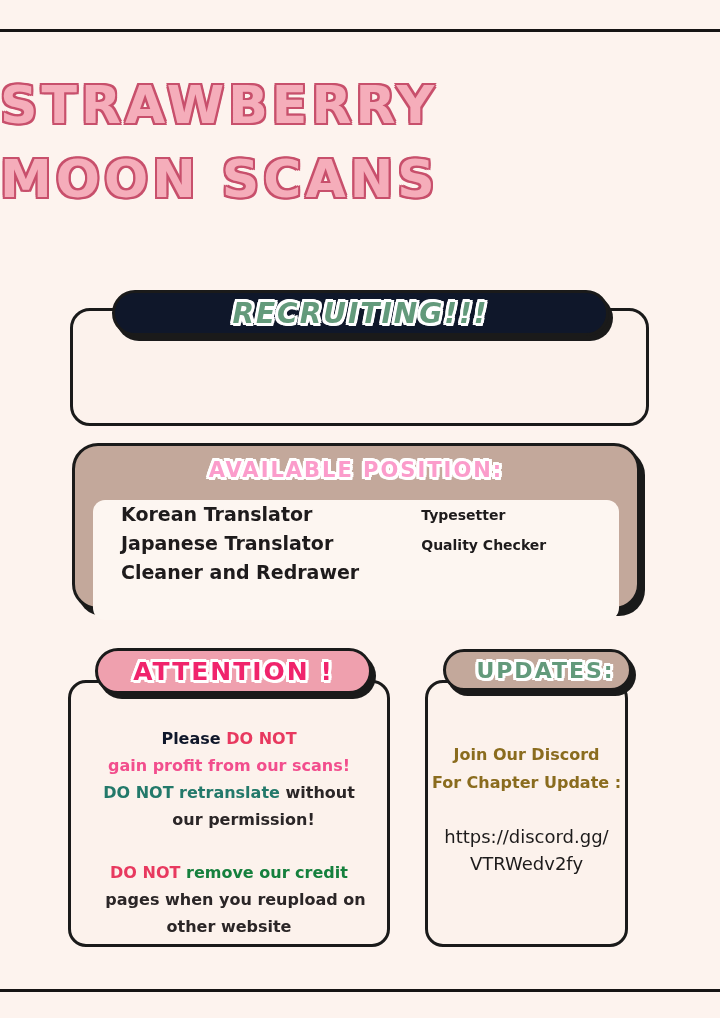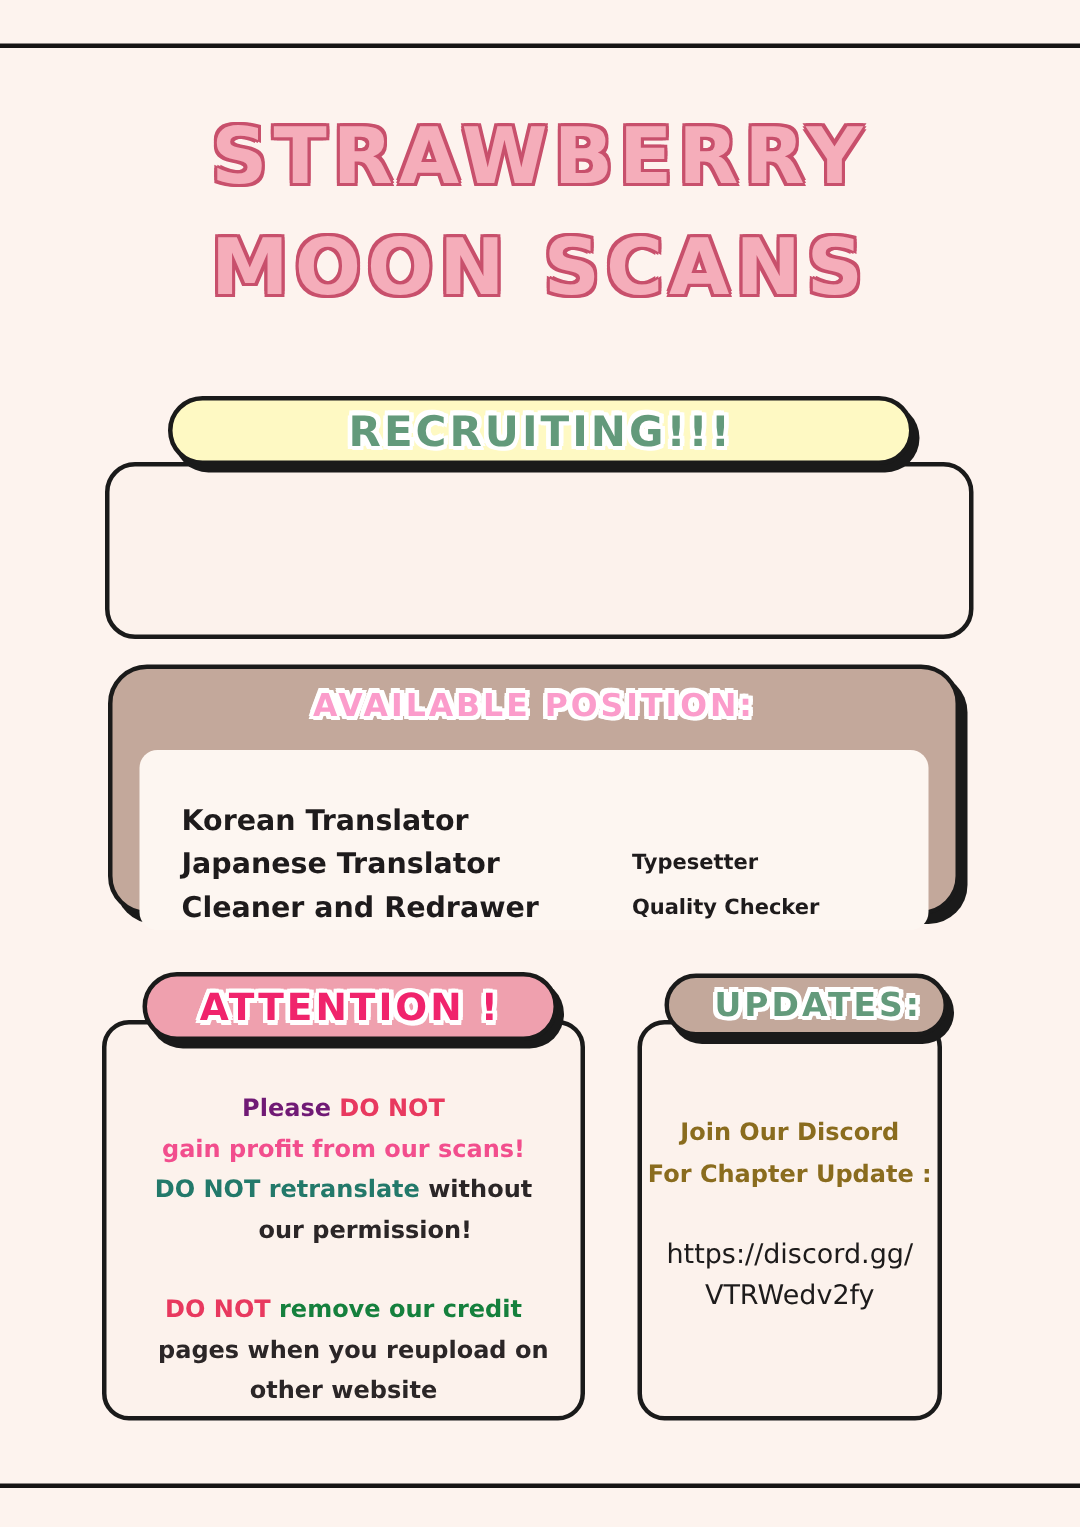--- a/index.html
+++ b/index.html
@@ -7,21 +7,21 @@
   .page {
     position:relative; width:720px; height:1018px; margin:0 auto;
     background:#fdf3ee; overflow:hidden;
     font-family:"DejaVu Sans", sans-serif;
   }
   .hline { position:absolute; left:0; width:720px; height:3px; background:#161414; }
   .hline.top { top:29px; }
   .hline.bottom { top:989px; }
 
   
-  .title { position:absolute; top:68px; left:0; width:720px; text-align:center; }
+  .title { position:absolute; top:68px; left:0; width:720px; text-align:left; }
   .title div {
     font-size:52px; font-weight:bold; letter-spacing:4px; line-height:74px;
     color:#f5adba;
     text-shadow:
       -2px 0 0 #c8506c, 2px 0 0 #c8506c, 0 -2px 0 #c8506c, 0 2px 0 #c8506c,
       -2px -2px 0 #c8506c, 2px -2px 0 #c8506c, -2px 2px 0 #c8506c, 2px 2px 0 #c8506c;
   }
 
   
   .pill {
@@ -35,42 +35,42 @@
   }
   .halo {
     font-weight:bold;
     text-shadow:
       -3px 0 0 #fff, 3px 0 0 #fff, 0 -3px 0 #fff, 0 3px 0 #fff,
       -2px -2px 0 #fff, 2px -2px 0 #fff, -2px 2px 0 #fff, 2px 2px 0 #fff,
       -3px 2px 0 #fff, 3px -2px 0 #fff, 2px 3px 0 #fff, -2px -3px 0 #fff;
   }
 
   
-  .recruit-pill { left:112px; top:264px; width:497px; height:46px; background:#fef9c3; }
+  .recruit-pill { left:112px; top:290px; width:497px; height:46px; background:#0f172a;font-style:italic; }
   .recruit-pill span { font-size:28px; letter-spacing:2px; color:#639a7b; }
   .recruit-card { left:70px; top:308px; width:579px; height:118px; }
   .recruit-body {
     position:absolute; left:70px; top:340px; width:579px; text-align:center;
     font-size:17px; font-weight:bold; color:#2b2627; line-height:27px;
   }
 
   
   .avail-box {
     position:absolute; left:72px; top:443px; width:568px; height:167px;
     background:#c3a89b; border:3px solid #1a1a1a; border-radius:26px;
     box-shadow:5px 6px 0 #1a1a1a; z-index:1;
   }
   .avail-header {
     position:absolute; top:12px; left:0; width:100%; text-align:center;
     font-size:21px; letter-spacing:2px; color:#fb9ccb;
   }
   .avail-inner {
     position:absolute; left:18px; top:54px; width:526px; height:120px;
     background:#fdf6f1; border-radius:12px;
-    display:flex; align-items:flex-end;
+    display:flex; align-items:flex-start;
   }
   .pos-left {
     margin-left:28px; font-size:19px; font-weight:bold; color:#1e1b1c; line-height:29px;
   }
   .pos-right {
     margin-left:62px; font-size:14px; font-weight:bold; color:#1e1b1c; line-height:30px;
   }
 
   
   .attn-pill { left:95px; top:648px; width:277px; height:46px; background:#efa0ae; }
@@ -116,21 +116,21 @@
   <div class="avail-box">
     <div class="avail-header halo">AVAILABLE POSITION:</div>
     <div class="avail-inner">
       <div class="pos-left">Korean Translator<br>Japanese Translator<br>Cleaner and Redrawer</div>
       <div class="pos-right">Typesetter<br>Quality Checker</div>
     </div>
   </div>
 
   <div class="card attn-card">
     <div class="attn-body">
-      <div class="para1"><span style="color: #701a75;">Please </span><span style="color: rgb(232, 57, 95);">DO NOT</span><br><span style="color: rgb(242, 78, 141);">gain profit from our scans!</span><br><span style="color: rgb(35, 121, 106);">DO NOT retranslate</span><span style="color: rgb(43, 38, 39);"> without</span><br><span style="color: rgb(43, 38, 39); margin-left: 29px;">our permission!</span></div>
+      <div class="para1"><span style="color: #0f172a;">Please </span><span style="color: rgb(232, 57, 95);">DO NOT</span><br><span style="color: rgb(242, 78, 141);">gain profit from our scans!</span><br><span style="color: rgb(35, 121, 106);">DO NOT retranslate</span><span style="color: rgb(43, 38, 39);"> without</span><br><span style="color: rgb(43, 38, 39); margin-left: 29px;">our permission!</span></div>
       <div class="para2"><span style="color: rgb(232, 57, 95);">DO NOT</span><span style="color: #15803d;"> remove our credit</span><br><span style="color: rgb(43, 38, 39); margin-left: 13px;">pages when you reupload on</span><br><span style="color: rgb(43, 38, 39);">other website</span></div>
     </div>
   </div>
   <div class="pill attn-pill">
     <span class="halo">ATTENTION !</span>
   </div>
 
   <div class="card upd-card">
     <div class="upd-discord">Join Our Discord<br>For Chapter Update :</div>
     <div class="upd-url">https://discord.gg/<br>VTRWedv2fy</div>

